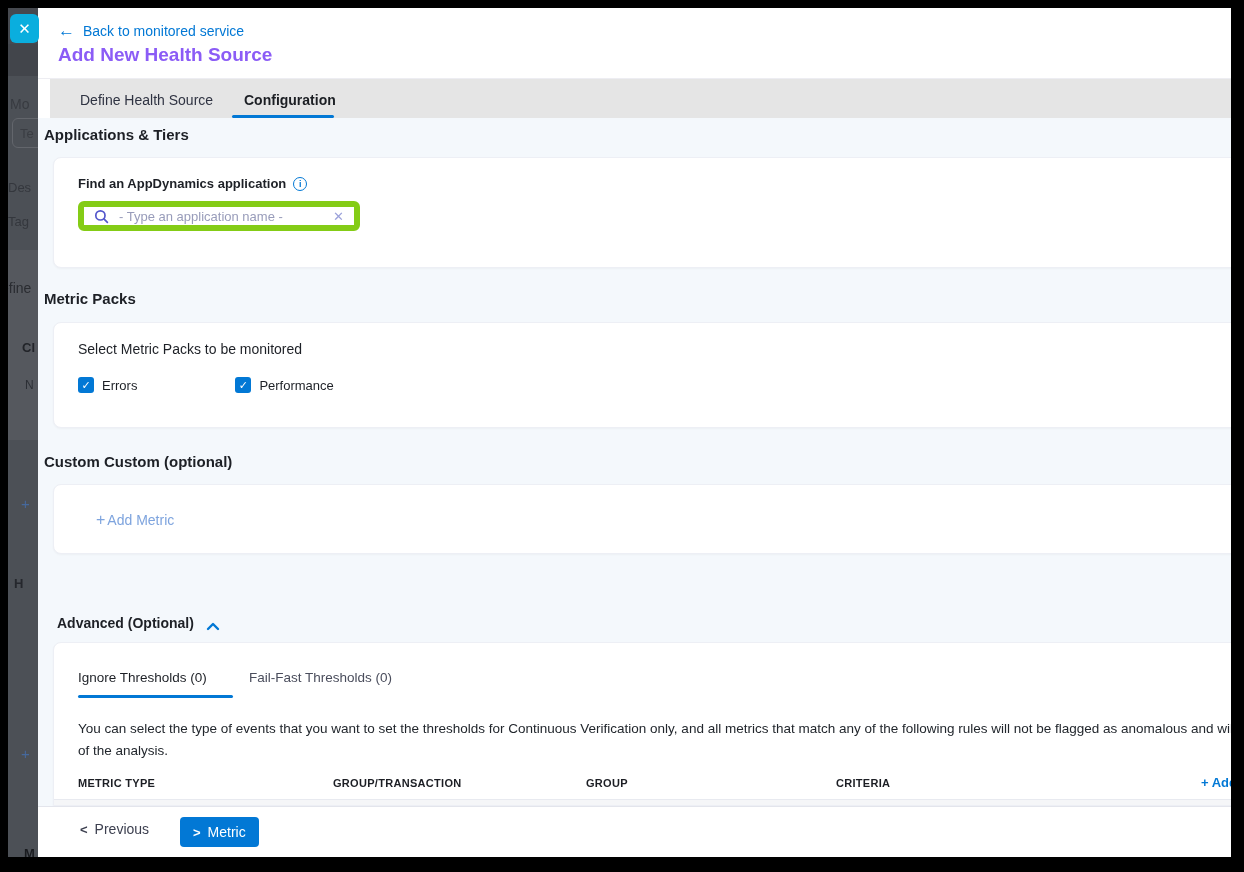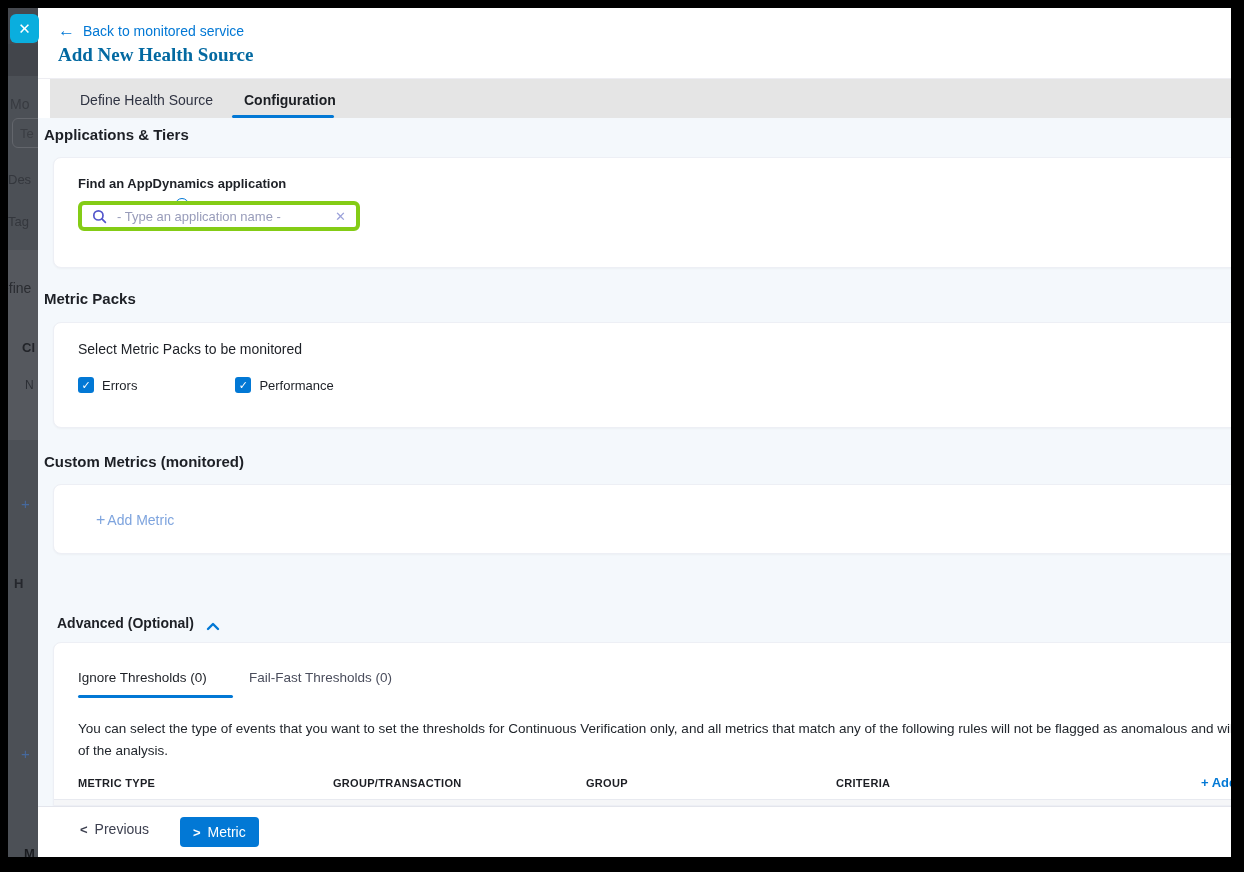--- a/index.html
+++ b/index.html
@@ -9,42 +9,42 @@
 
   
   .strip { position:absolute; left:8px; top:8px; width:30px; height:849px; background:#4c5056; overflow:hidden; }
   .strip .blk-top { position:absolute; left:0; top:0; width:100%; height:36px; background:#46494f; }
   .strip .blk-under-close { position:absolute; left:0; top:36px; width:100%; height:32px; background:#42454b; }
   .strip .blk-band { position:absolute; left:0; top:242px; width:100%; height:190px; background:#55585e; }
   .frag { position:absolute; white-space:nowrap; }
   .frag-mo   { left:2px;  top:88px;  font-size:14px; color:#383b41; }
   .te-box    { position:absolute; left:4px; top:110px; width:44px; height:30px; border:1px solid #63666c; border-radius:6px; }
   .frag-te   { left:12px; top:118px; font-size:13px; color:#3a3d43; }
-  .frag-des  { left:0;    top:164px; font-size:13px; color:#34373d; }
+  .frag-des  { left:0;    top:172px; font-size:13px; color:#34373d; }
   .frag-tag  { left:0;    top:206px; font-size:13px; color:#34373d; }
   .frag-efine{ left:-7px; top:272px; font-size:14px; color:#2a2c31; }
   .frag-cl   { left:14px; top:332px; font-size:13px; font-weight:bold; color:#222429; }
   .frag-n    { left:17px; top:370px; font-size:12px; color:#2c2f35; }
   .frag-plus1{ left:13px; top:487px; font-size:15px; color:#46699c; }
   .frag-h    { left:6px;  top:568px; font-size:13px; font-weight:bold; color:#25272d; }
   .frag-plus2{ left:13px; top:737px; font-size:15px; color:#46699c; }
   .frag-m    { left:16px; top:838px; font-size:13px; font-weight:bold; color:#191b1f; }
 
   
   .close-btn { position:absolute; left:10px; top:14px; width:29px; height:29px; background:#0aaede;
     border-radius:6px; color:#fff; font-size:15px; font-weight:bold; display:flex; align-items:center;
     justify-content:center; z-index:40; cursor:pointer; }
 
   
   .drawer { position:absolute; left:38px; top:8px; width:1193px; height:849px; background:#fff; overflow:hidden; }
 
   .back-row { position:absolute; left:20px; top:15px; display:flex; align-items:center; gap:8px;
     color:#0278d5; font-size:14px; cursor:pointer; }
   .back-row .arrow { font-size:17px; line-height:14px; }
-  .drawer-title { position:absolute; left:20px; top:36px; font-size:19px; font-weight:bold; color:#0369a1;font-family:Liberation Serif, serif; }
+  .drawer-title { position:absolute; left:20px; top:36px; font-size:19px; font-weight:bold; color:#8b5cf6; }
   .header-divider { position:absolute; left:0; top:70px; width:100%; height:1px; background:#ededf2; }
 
   .top-tabs { position:absolute; left:12px; top:71px; width:100%; height:39px; background:#e5e5e5; }
   .tab-define { position:absolute; left:30px; top:13px; font-size:14px; color:#2f3342; cursor:pointer; }
   .tab-config { position:absolute; left:194px; top:13px; font-size:14px; font-weight:bold; color:#1b1e23; cursor:pointer; }
   .tab-underline { position:absolute; left:182px; top:36px; width:102px; height:3px; background:#0278d5; border-radius:2px; }
 
   .content { position:absolute; left:0; top:110px; width:100%; height:688px; background:#f4f8fc; }
 
   .sec-title { position:absolute; left:6px; font-size:15px; font-weight:700; color:#1d2026;text-align:center; }
@@ -53,24 +53,24 @@
   .sec-title-3 { top:335px; }
 
   .card { position:absolute; left:15px; width:1400px; background:#fff; border:1px solid #edeff5;
     border-radius:8px; box-shadow:0 1px 2px rgba(40,41,61,0.04); }
   .card-1 { top:39px;  height:111px; }
   .card-2 { top:204px; height:106px; }
   .card-3 { top:366px; height:70px; }
   .card-4 { top:524px; height:164px; border-radius:8px 8px 0 0; overflow:hidden; }
 
   .field-label { position:absolute; left:24px; top:18px; display:flex; align-items:center; gap:7px;
-    font-size:13px; font-weight:bold; color:#1d2026;flex-direction:column; }
+    font-size:13px; font-weight:bold; color:#1d2026; }
   .info-icon { width:14px; height:14px; border:1.4px solid #0278d5; border-radius:50%; color:#0278d5;
     font-size:9px; font-weight:bold; font-style:normal; display:flex; align-items:center; justify-content:center; cursor:pointer; }
-  .search-box { position:absolute; left:24px; top:43px; width:282px; height:30px; border:4px solid #84cc16;
+  .search-box { position:absolute; left:24px; top:43px; width:282px; height:30px; border:6px solid #84cc16;
     border-radius:6px; background:#fff; display:flex; align-items:center; padding:0 10px; gap:10px; }
   .search-box input { border:none; outline:none; flex:1; font-size:13px; color:#2f3342;
     font-family:"Liberation Sans","DejaVu Sans",sans-serif; background:transparent; }
   .search-box input::placeholder { color:#989cba; }
   .clear-x { color:#9ba1da; font-size:13px; cursor:pointer; }
 
   .select-packs { position:absolute; left:24px; top:18px; font-size:14px; color:#1d2026; }
   .cb-row { position:absolute; left:24px; top:54px; display:flex; align-items:center; }
   .checkbox { width:16px; height:16px; background:#0278d5; border-radius:3px; color:#fff; font-size:11px;
     display:flex; align-items:center; justify-content:center; cursor:pointer; }
@@ -176,21 +176,21 @@
             <span>✓</span>
           </span>
           <span class="cb-label">Errors</span>
           <span class="checkbox cb-group-2">
             <span>✓</span>
           </span>
           <span class="cb-label">Performance</span>
         </div>
       </div>
 
-      <div class="sec-title sec-title-3">Custom Metrics (monitored)</div>
+      <div class="sec-title sec-title-3">Custom Custom (optional)</div>
 
       <div class="card card-3">
         <div class="add-metric">
           <span class="plus">+</span>
           <span>Add Metric</span>
         </div>
       </div>
 
       <div class="advanced-row">
         <span class="advanced-label">Advanced (Optional)</span>

